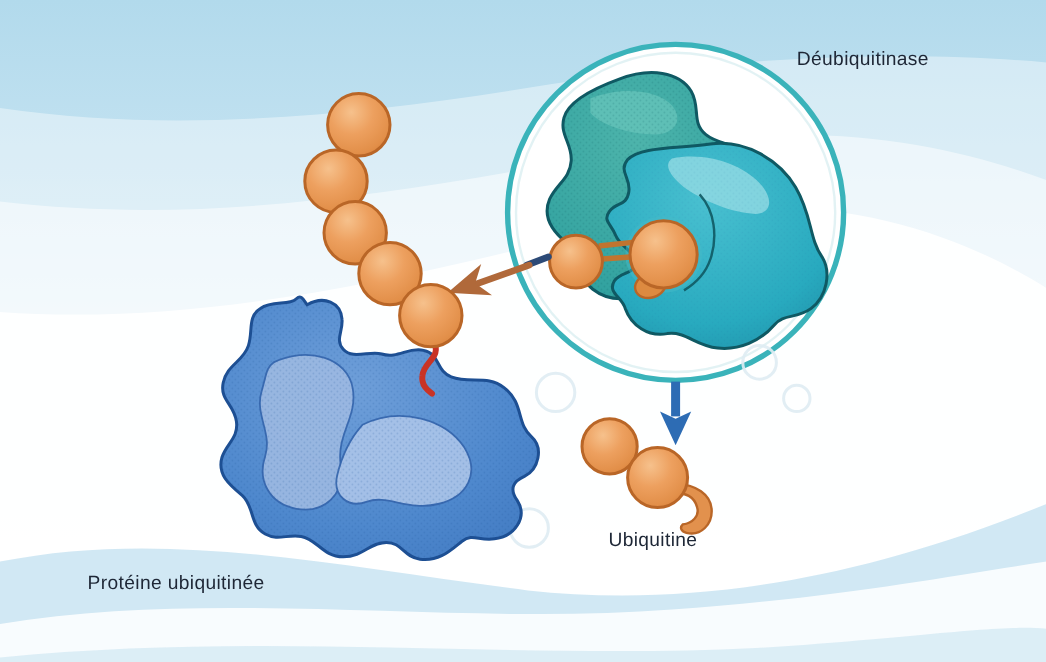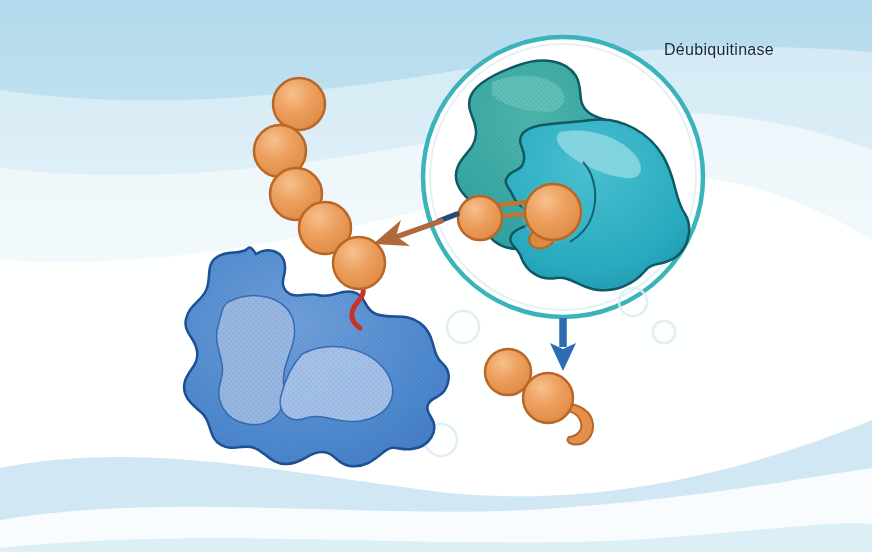--- a/index.html
+++ b/index.html
@@ -137,13 +137,15 @@
     </g>
 
     <g>
       <path fill="#e2914d" stroke="var(--orange-stroke)" stroke-width="2" d="M564,403 C580,404 592,412 593,424 C594,437 584,447 572,444 C568,443 566,440 569,437 C577,436 583,430 581,423 C579,414 571,410 561,411 C559,408 561,404 564,403 Z"></path>
       <circle class="bead" cx="508" cy="372" r="23"></circle>
       <circle class="bead" cx="548" cy="398" r="25"></circle>
     </g>
   </svg>
 
   <div class="label lbl-deub">Déubiquitinase</div>
+  <div class="label lbl-prot">Protéine ubiquitinée</div>
+  <div class="label lbl-ubi">Ubiquitine</div>
 </div>
 
 </body></html>

